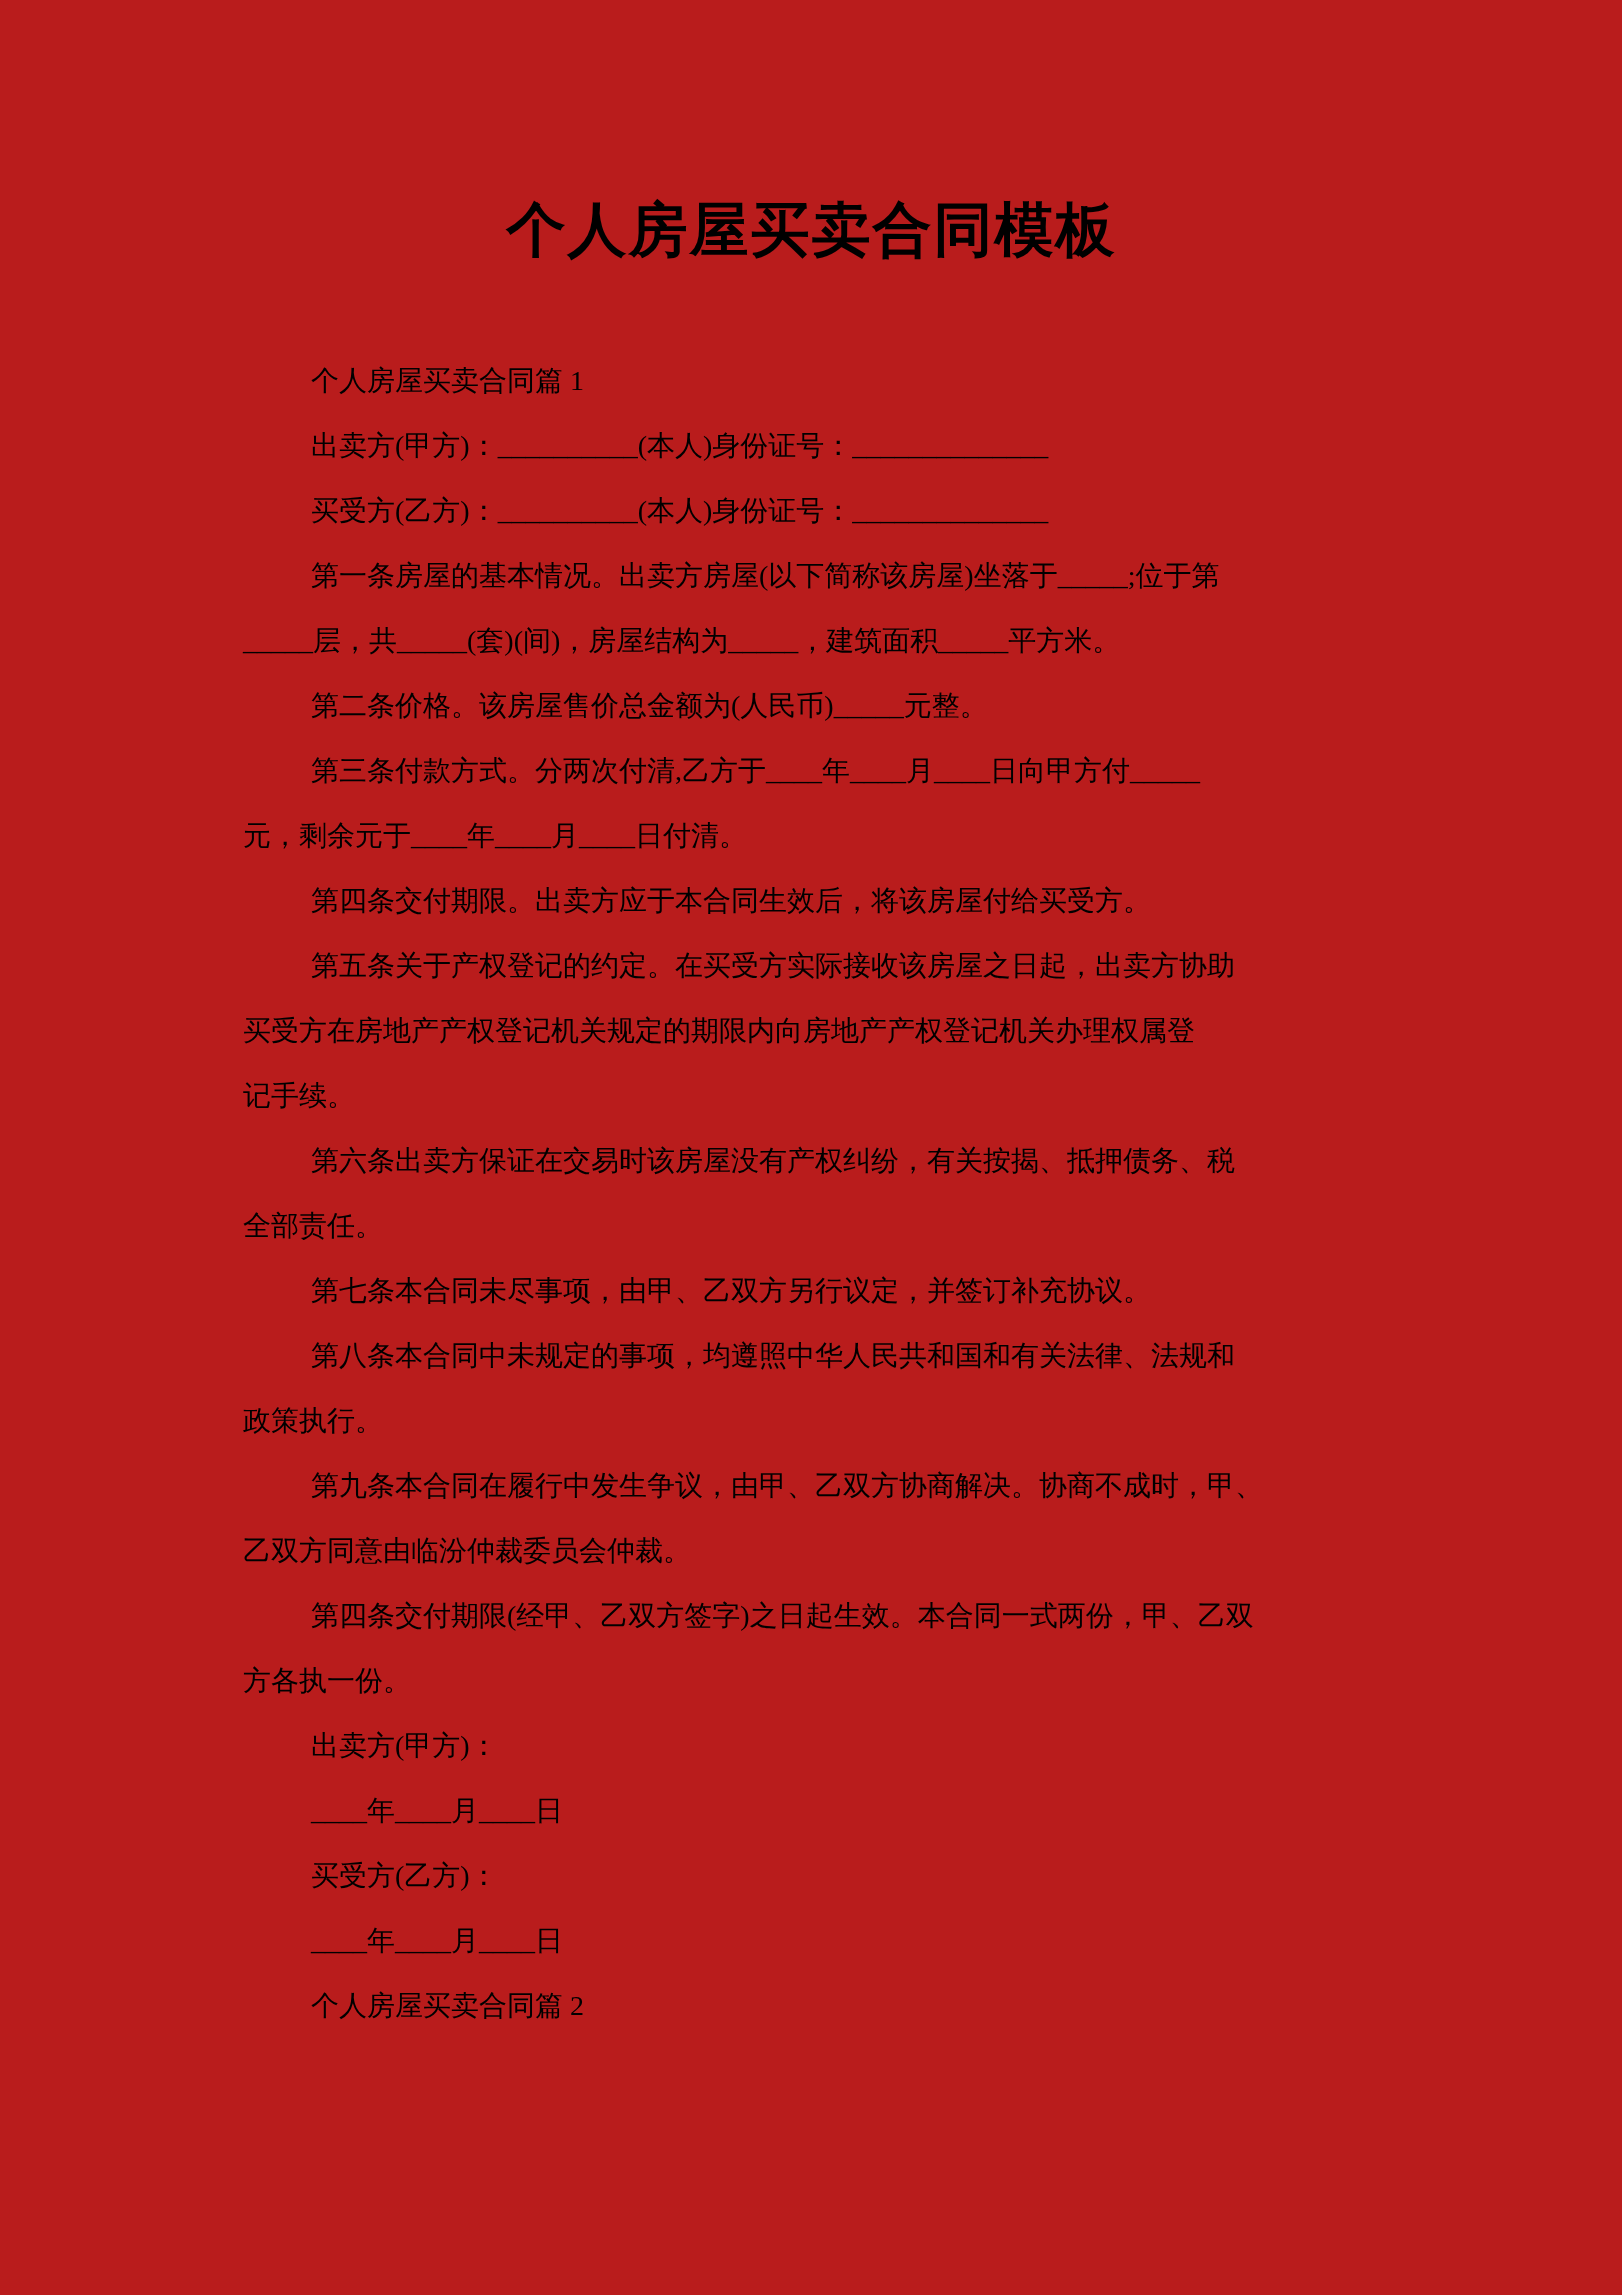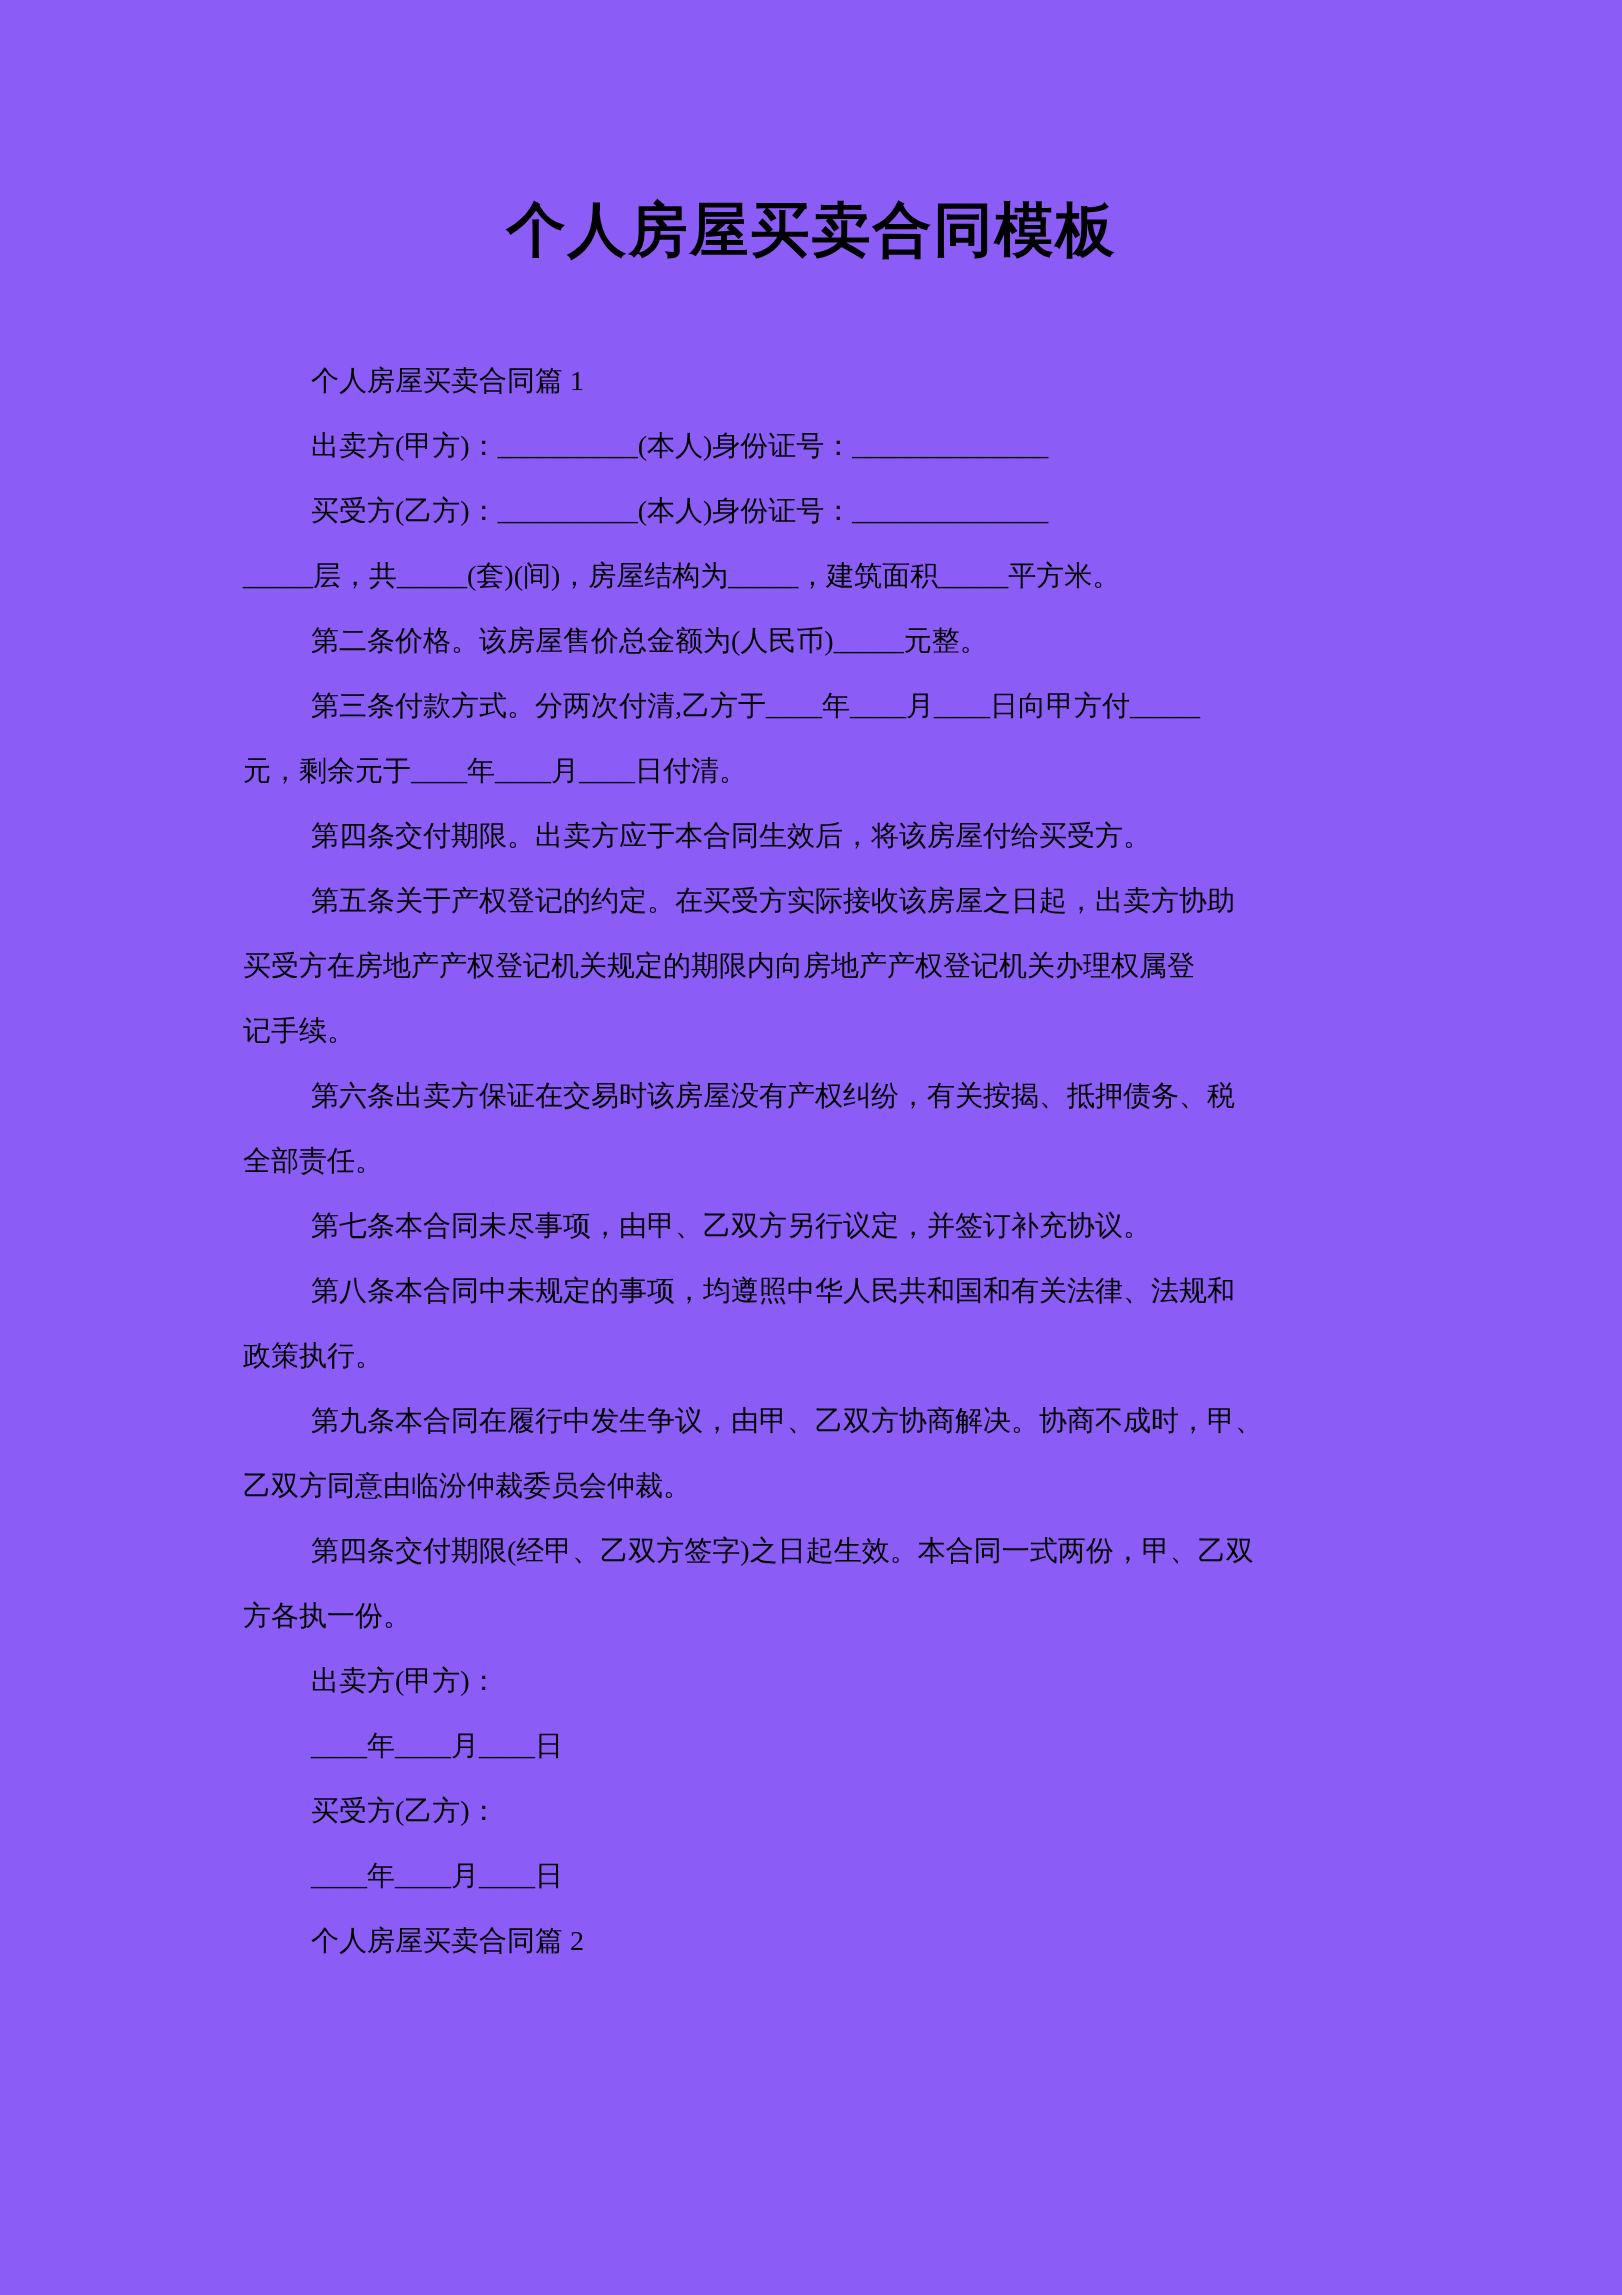--- a/index.html
+++ b/index.html
@@ -4,21 +4,21 @@
 <style>
   html, body {
     margin: 0;
     padding: 0;
     background: #ffffff;
   }
   .page {
     position: relative;
     width: 1623px;
     height: 2295px;
-    background: #8b5cf6;
+    background: #b91c1c;
     overflow: hidden;
     font-family: "Liberation Serif", "DejaVu Serif", serif;
     color: #000000;
   }
   .title {
     position: absolute;
     top: 194px;
     left: 0;
     right: 0;
     margin: 0;
@@ -50,20 +50,21 @@
 <body>
 
 <div class="page">
 
   <h1 class="title">个人房屋买卖合同模板</h1>
 
   <div class="body-text">
     <div class="line indent">个人房屋买卖合同篇 1</div>
     <div class="line indent">出卖方(甲方)：__________(本人)身份证号：______________</div>
     <div class="line indent">买受方(乙方)：__________(本人)身份证号：______________</div>
+    <div class="line indent">第一条房屋的基本情况。出卖方房屋(以下简称该房屋)坐落于_____;位于第</div>
     <div class="line">_____层，共_____(套)(间)，房屋结构为_____，建筑面积_____平方米。</div>
     <div class="line indent">第二条价格。该房屋售价总金额为(人民币)_____元整。</div>
     <div class="line indent">第三条付款方式。分两次付清,乙方于____年____月____日向甲方付_____</div>
     <div class="line">元，剩余元于____年____月____日付清。</div>
     <div class="line indent">第四条交付期限。出卖方应于本合同生效后，将该房屋付给买受方。</div>
     <div class="line indent">第五条关于产权登记的约定。在买受方实际接收该房屋之日起，出卖方协助</div>
     <div class="line">买受方在房地产产权登记机关规定的期限内向房地产产权登记机关办理权属登</div>
     <div class="line">记手续。</div>
     <div class="line indent">第六条出卖方保证在交易时该房屋没有产权纠纷，有关按揭、抵押债务、税</div>
     <div class="line">全部责任。</div>

